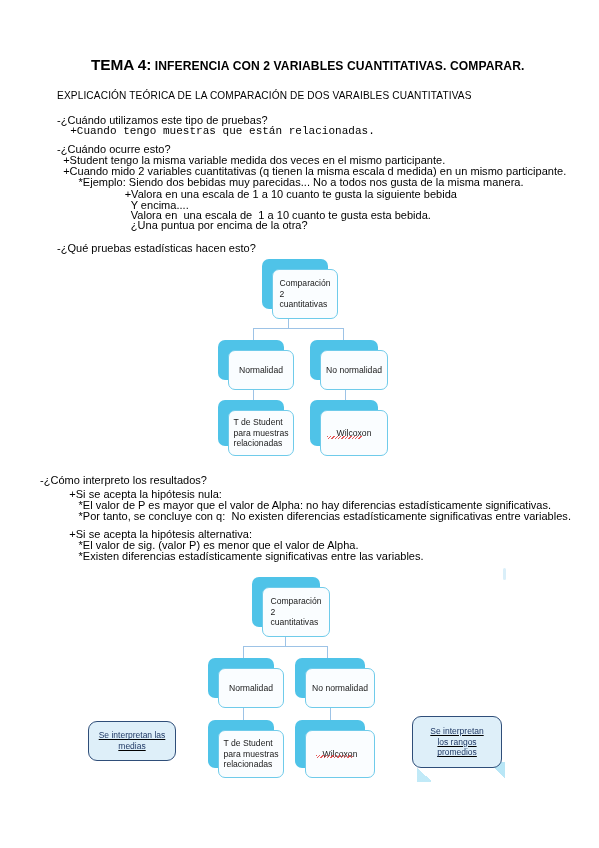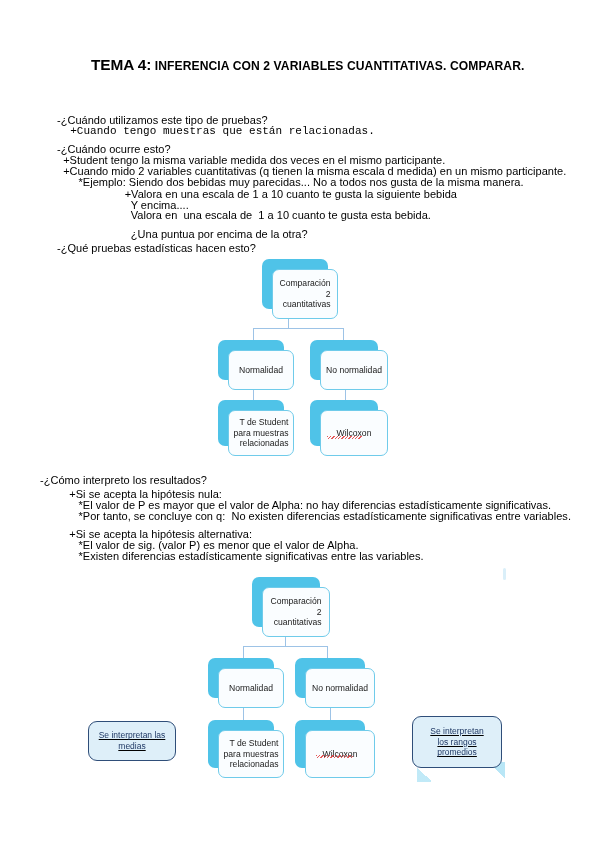--- a/index.html
+++ b/index.html
@@ -77,21 +77,21 @@
   
   .node .card {
     position: absolute;
     background: #FAFDFF;
     border: 1px solid #6FCBEA;
     border-radius: 7px;
     box-sizing: border-box;
     display: flex;
     align-items: center;
     justify-content: center;
-    text-align: right;
+    text-align: left;
   }
   .node .card .label {
     font-size: 8.6px;
     line-height: 10.4px;
     color: #1a1a1a;
     padding: 0 3px;
     white-space: pre-line;
   }
 
   
@@ -142,32 +142,33 @@
 </style>
 </head>
 <body>
 
 <div class="page">
 
   <div class="doc-title">
     <span class="tema">TEMA 4:</span><span class="rest"> INFERENCIA CON 2 VARIABLES CUANTITATIVAS. COMPARAR.</span>
   </div>
 
+  <div class="subtitle">EXPLICACIÓN TEÓRICA DE LA COMPARACIÓN DE DOS VARAIBLES CUANTITATIVAS</div>
 
   <div class="txt" style="left:57px; top:115px;">-¿Cuándo utilizamos este tipo de pruebas?</div>
   <div class="txt" style="left:57px; top:126px;font-family:Liberation Mono, monospace;">  +Cuando tengo muestras que están relacionadas.</div>
 
   <div class="txt" style="left:57px; top:144px;">-¿Cuándo ocurre esto?</div>
   <div class="txt" style="left:57px; top:155px;">  +Student tengo la misma variable medida dos veces en el mismo participante.</div>
   <div class="txt" style="left:57px; top:166px;">  +Cuando mido 2 variables cuantitativas (q tienen la misma escala d medida) en un mismo participante.</div>
   <div class="txt" style="left:57px; top:177px;">       *Ejemplo: Siendo dos bebidas muy parecidas... No a todos nos gusta de la misma manera.</div>
   <div class="txt" style="left:57px; top:189px;">                      +Valora en una escala de 1 a 10 cuanto te gusta la siguiente bebida</div>
   <div class="txt" style="left:57px; top:200px;">                        Y encima....</div>
   <div class="txt" style="left:57px; top:210px;">                        Valora en  una escala de  1 a 10 cuanto te gusta esta bebida.</div>
-  <div class="txt" style="left:57px; top:220px;margin-top:9px;">                        ¿Una puntua por encima de la otra?</div>
+  <div class="txt" style="left:57px; top:220px;">                        ¿Una puntua por encima de la otra?</div>
 
   <div class="txt" style="left:57px; top:243px;">-¿Qué pruebas estadísticas hacen esto?</div>
 
   <div class="chart" style="left:0; top:0;">
 
     <div class="conn v" style="left:288px; top:318px; height:10px;"></div>
     <div class="conn h" style="left:253px; top:328px; width:90px;"></div>
     <div class="conn v" style="left:253px; top:328px; height:12px;"></div>
     <div class="conn v" style="left:343px; top:328px; height:12px;"></div>
 

